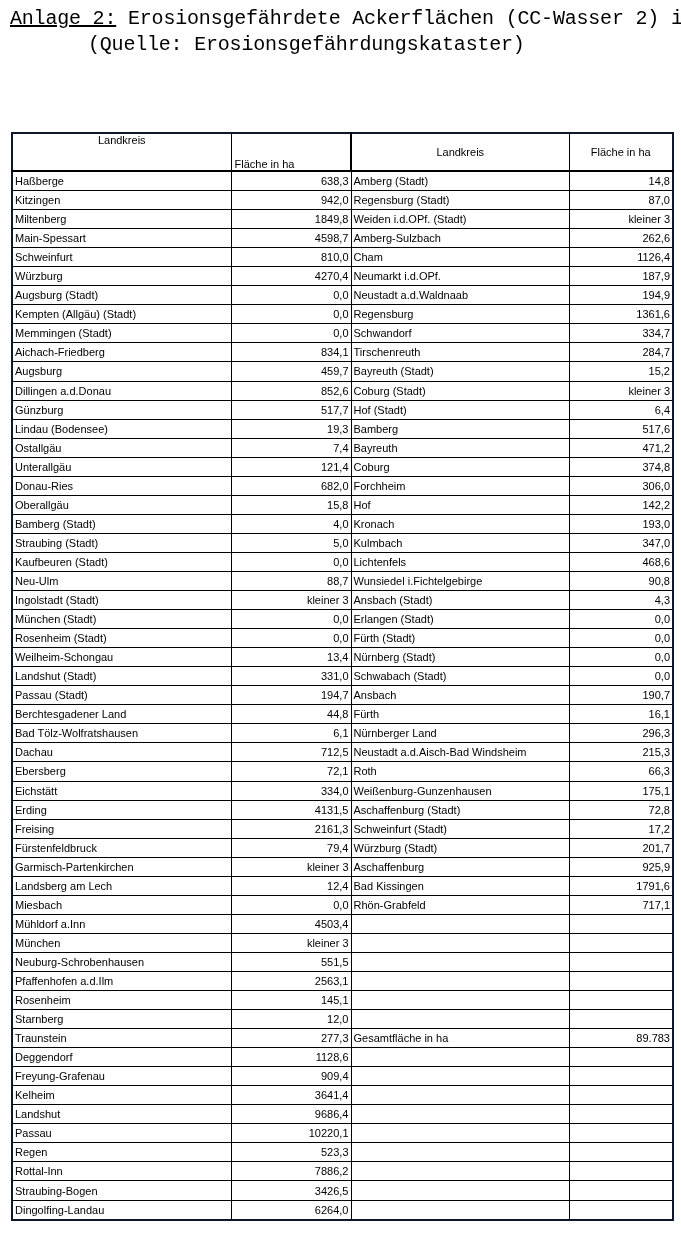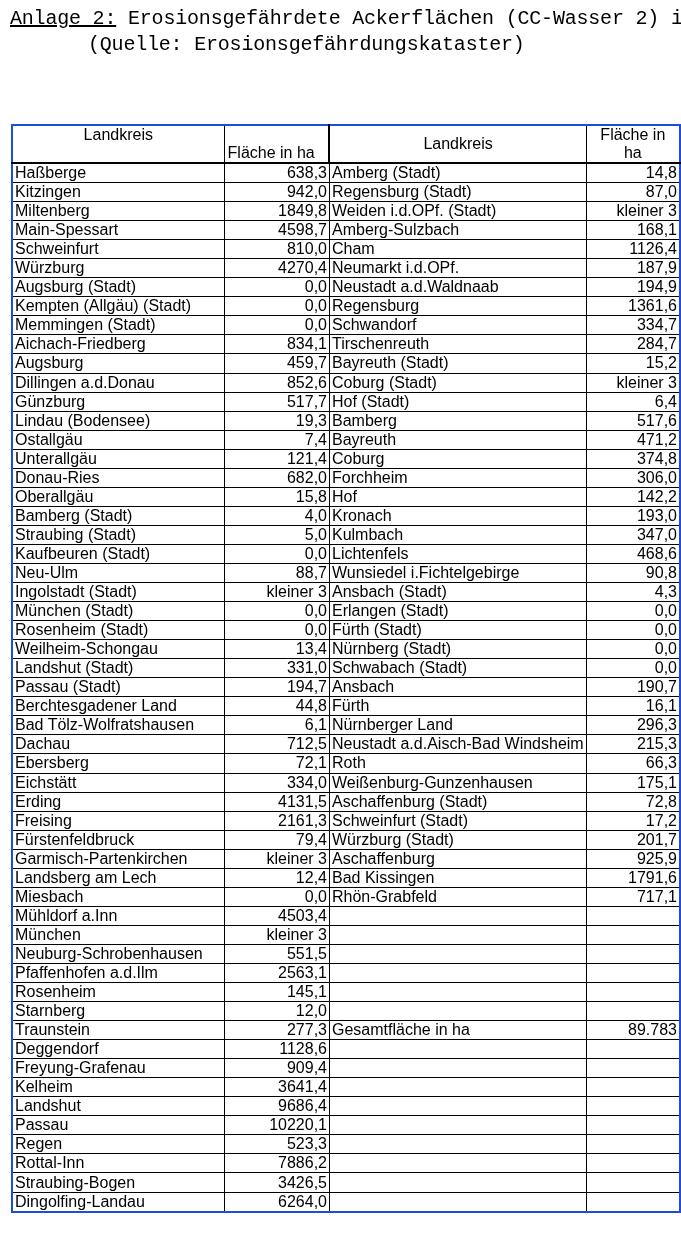--- a/index.html
+++ b/index.html
@@ -10,24 +10,24 @@
     }
     .title {
       position: absolute; left: 10px; top: 6px;
       font-size: 20px; line-height: 26px; white-space: nowrap;
       letter-spacing: -0.2px;
       font-family: Liberation Mono, monospace;
     }
     .title .label { text-decoration: underline; }
     .title .line2 { padding-left: 78px; display: block; }
     table.grid {
-      position: absolute; left: 11px; top: 124px;
+      position: absolute; left: 11px; top: 132px;
       border-collapse: collapse;
-      border: 2px solid #1d4ed8;
-      font-size: 16px;
+      border: 2px solid #0f172a;
+      font-size: 11px;
       table-layout: fixed;
     }
     table.grid td {
       border: 1px solid #000;
       height: 18.05px; padding: 0 2px;
       white-space: nowrap; overflow: hidden;
       line-height: 18px;
     }
     table.grid th {
       border: 1px solid #000; border-bottom: 2px solid #000;
@@ -81,21 +81,21 @@
       <tr>
         <td class="">Miltenberg</td>
         <td class="v sep">1849,8</td>
         <td class="">Weiden i.d.OPf. (Stadt)</td>
         <td class="v">kleiner 3</td>
       </tr>
       <tr>
         <td class="">Main-Spessart</td>
         <td class="v sep">4598,7</td>
         <td class="">Amberg-Sulzbach</td>
-        <td class="v">168,1</td>
+        <td class="v">262,6</td>
       </tr>
       <tr>
         <td class="">Schweinfurt</td>
         <td class="v sep">810,0</td>
         <td class="">Cham</td>
         <td class="v">1126,4</td>
       </tr>
       <tr>
         <td class="">Würzburg</td>
         <td class="v sep">4270,4</td>

